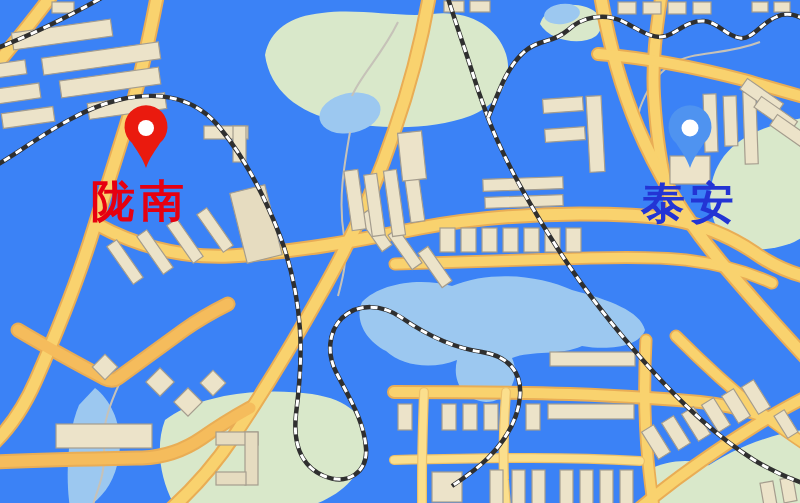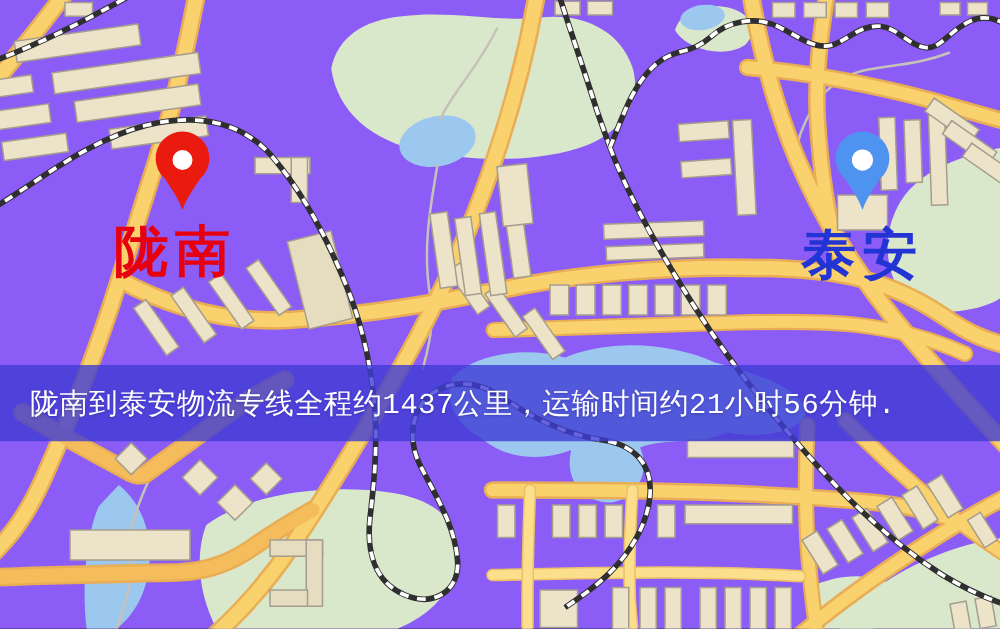--- a/index.html
+++ b/index.html
@@ -1,19 +1,19 @@
 <!DOCTYPE html>
 <html><head>
 <meta charset="utf-8">
 <style>
   html,body{margin:0;padding:0;background:#222;}
   .stage{
     position:relative;width:800px;height:503px;overflow:hidden;
-    font-family:Liberation Mono, monospace;
-    background:#8b5cf6;
+    font-family:Liberation Serif, serif;
+    background:#3b82f6;
   }
   .stage svg{position:absolute;left:0;top:0;display:block;}
   .road-edge{fill:none;stroke:#e9ad55;stroke-linecap:round;}
   .road-fill{fill:none;stroke:#f9d26e;stroke-linecap:round;}
   .road-fill.orange{stroke:#f5bc5c;}
   .road-minor-edge{fill:none;stroke:#ecc069;stroke-linecap:round;}
   .road-minor{fill:none;stroke:#fbdf8d;stroke-linecap:round;}
   .rail-base{fill:none;stroke:#2f2f2f;stroke-width:4.5;}
   .rail-dash{fill:none;stroke:#ffffff;stroke-width:3;stroke-dasharray:7 7;}
   .bld{fill:#ece3c9;stroke:#a59d8e;stroke-width:1.2;}
@@ -223,16 +223,13 @@
     </g>
     <text class="pin-label" x="140" y="216" text-anchor="middle" fill="#e60010">陇南</text>
 
     <g transform="translate(690,168)">
       <path d="M0,0 C-4,-11 -9,-17 -14,-25 A21.5,21.5 0 1,1 14,-25 C9,-17 4,-11 0,0 Z" fill="#4f93f0"></path>
       <circle cx="0" cy="-40" r="8.5" fill="#ffffff"></circle>
     </g>
     <text class="pin-label" x="690" y="218" text-anchor="middle" fill="#2334d4">泰安</text>
   </svg>
 
-  <div class="route-banner">
-    <span>陇南到泰安物流专线全程约1437公里，运输时间约21小时56分钟.</span>
-  </div>
 </div>
 
 </body></html>

